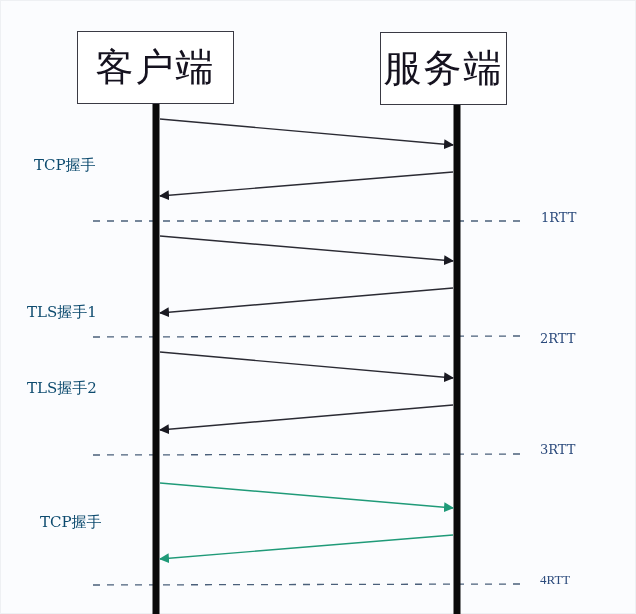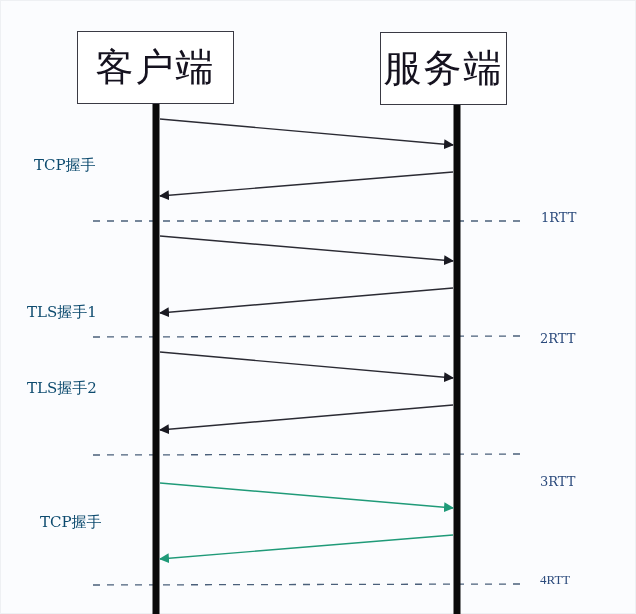--- a/index.html
+++ b/index.html
@@ -57,14 +57,14 @@
   <span>服务端</span>
 </div>
 
 <div class="phase-label" style="left:34px; top:156px;">TCP握手</div>
 <div class="phase-label" style="left:27px; top:266px;margin-top:37px;">TLS握手1</div>
 <div class="phase-label" style="left:27px; top:379px;text-align:right;">TLS握手2</div>
 <div class="phase-label" style="left:40px; top:513px;">TCP握手</div>
 
 <div class="rtt-label" style="left:541px; top:210px;">1RTT</div>
 <div class="rtt-label" style="left:540px; top:331px;text-align:center;">2RTT</div>
-<div class="rtt-label" style="left:540px; top:442px;margin-top:32px;">3RTT</div>
+<div class="rtt-label" style="left:540px; top:442px;">3RTT</div>
 <div class="rtt-label" style="left:540px; top:572px;font-family:Liberation Serif, serif;">4RTT</div>
 
 </body></html>

